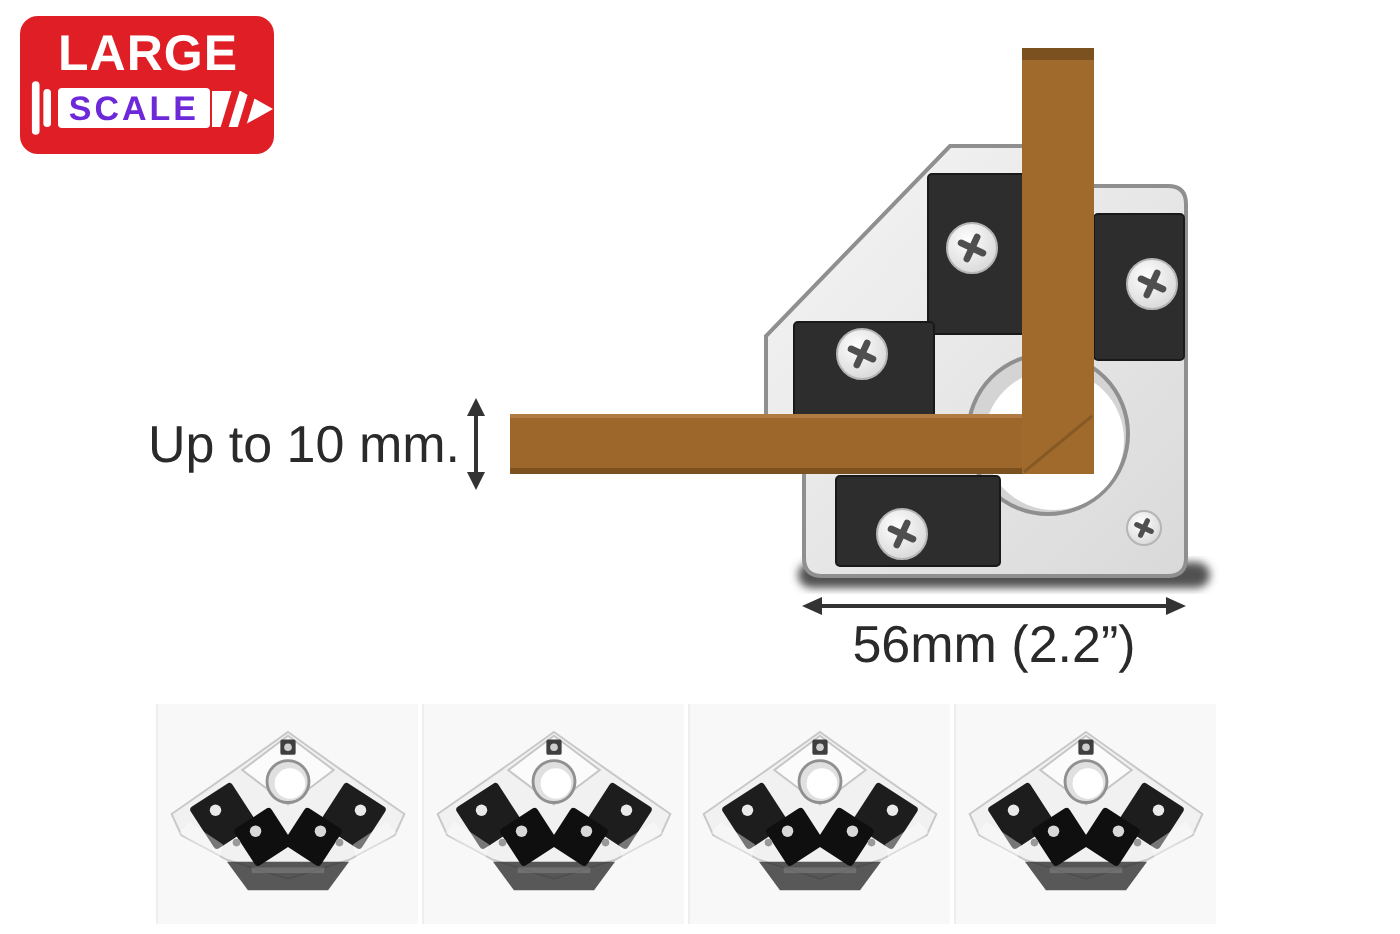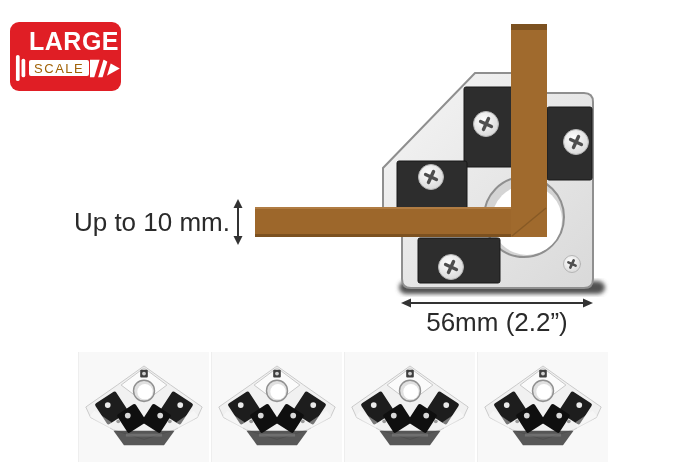--- a/index.html
+++ b/index.html
@@ -2,32 +2,32 @@
 <html><head>
 <meta charset="utf-8">
 <style>
   html,body{margin:0;padding:0;}
   body{
     width:700px;height:467px;overflow:hidden;background:#ffffff;
     font-family:"Liberation Sans", sans-serif;position:relative;
   }
   
   .badge{
-    position:absolute;left:10px;top:22px;width:111px;height:69px;
+    position:absolute;left:10px;top:8px;width:127px;height:69px;
     background:#e01e25;border-radius:9px;box-sizing:border-box;
   }
   .badge-line1{
     color:#ffffff;font-weight:800;font-size:25px;letter-spacing:.5px;
     margin:7px 0 0 19px;line-height:1;
   }
   .badge-line2{
     display:flex;align-items:center;margin:3px 0 0 5px;height:22px;
   }
   .scale-box{
-    background:#ffffff;color:#a16207;font-weight:400;font-size:13px;
+    background:#ffffff;color:#6d28d9;font-weight:700;font-size:17px;
     letter-spacing:1.5px;padding:2px 5px 1px 5px;border-radius:2px;line-height:1;
   }
   .screw-head{margin-right:2px;}
   .screw-tip{margin-left:1px;}
   
   .diagram-layer{position:absolute;left:0;top:0;}
   .dim-text{fill:#2a2a2a;font-family:"Liberation Sans", sans-serif;font-size:26px;}
   
   .gallery{
     position:absolute;left:78px;top:352px;width:530px;height:110px;

